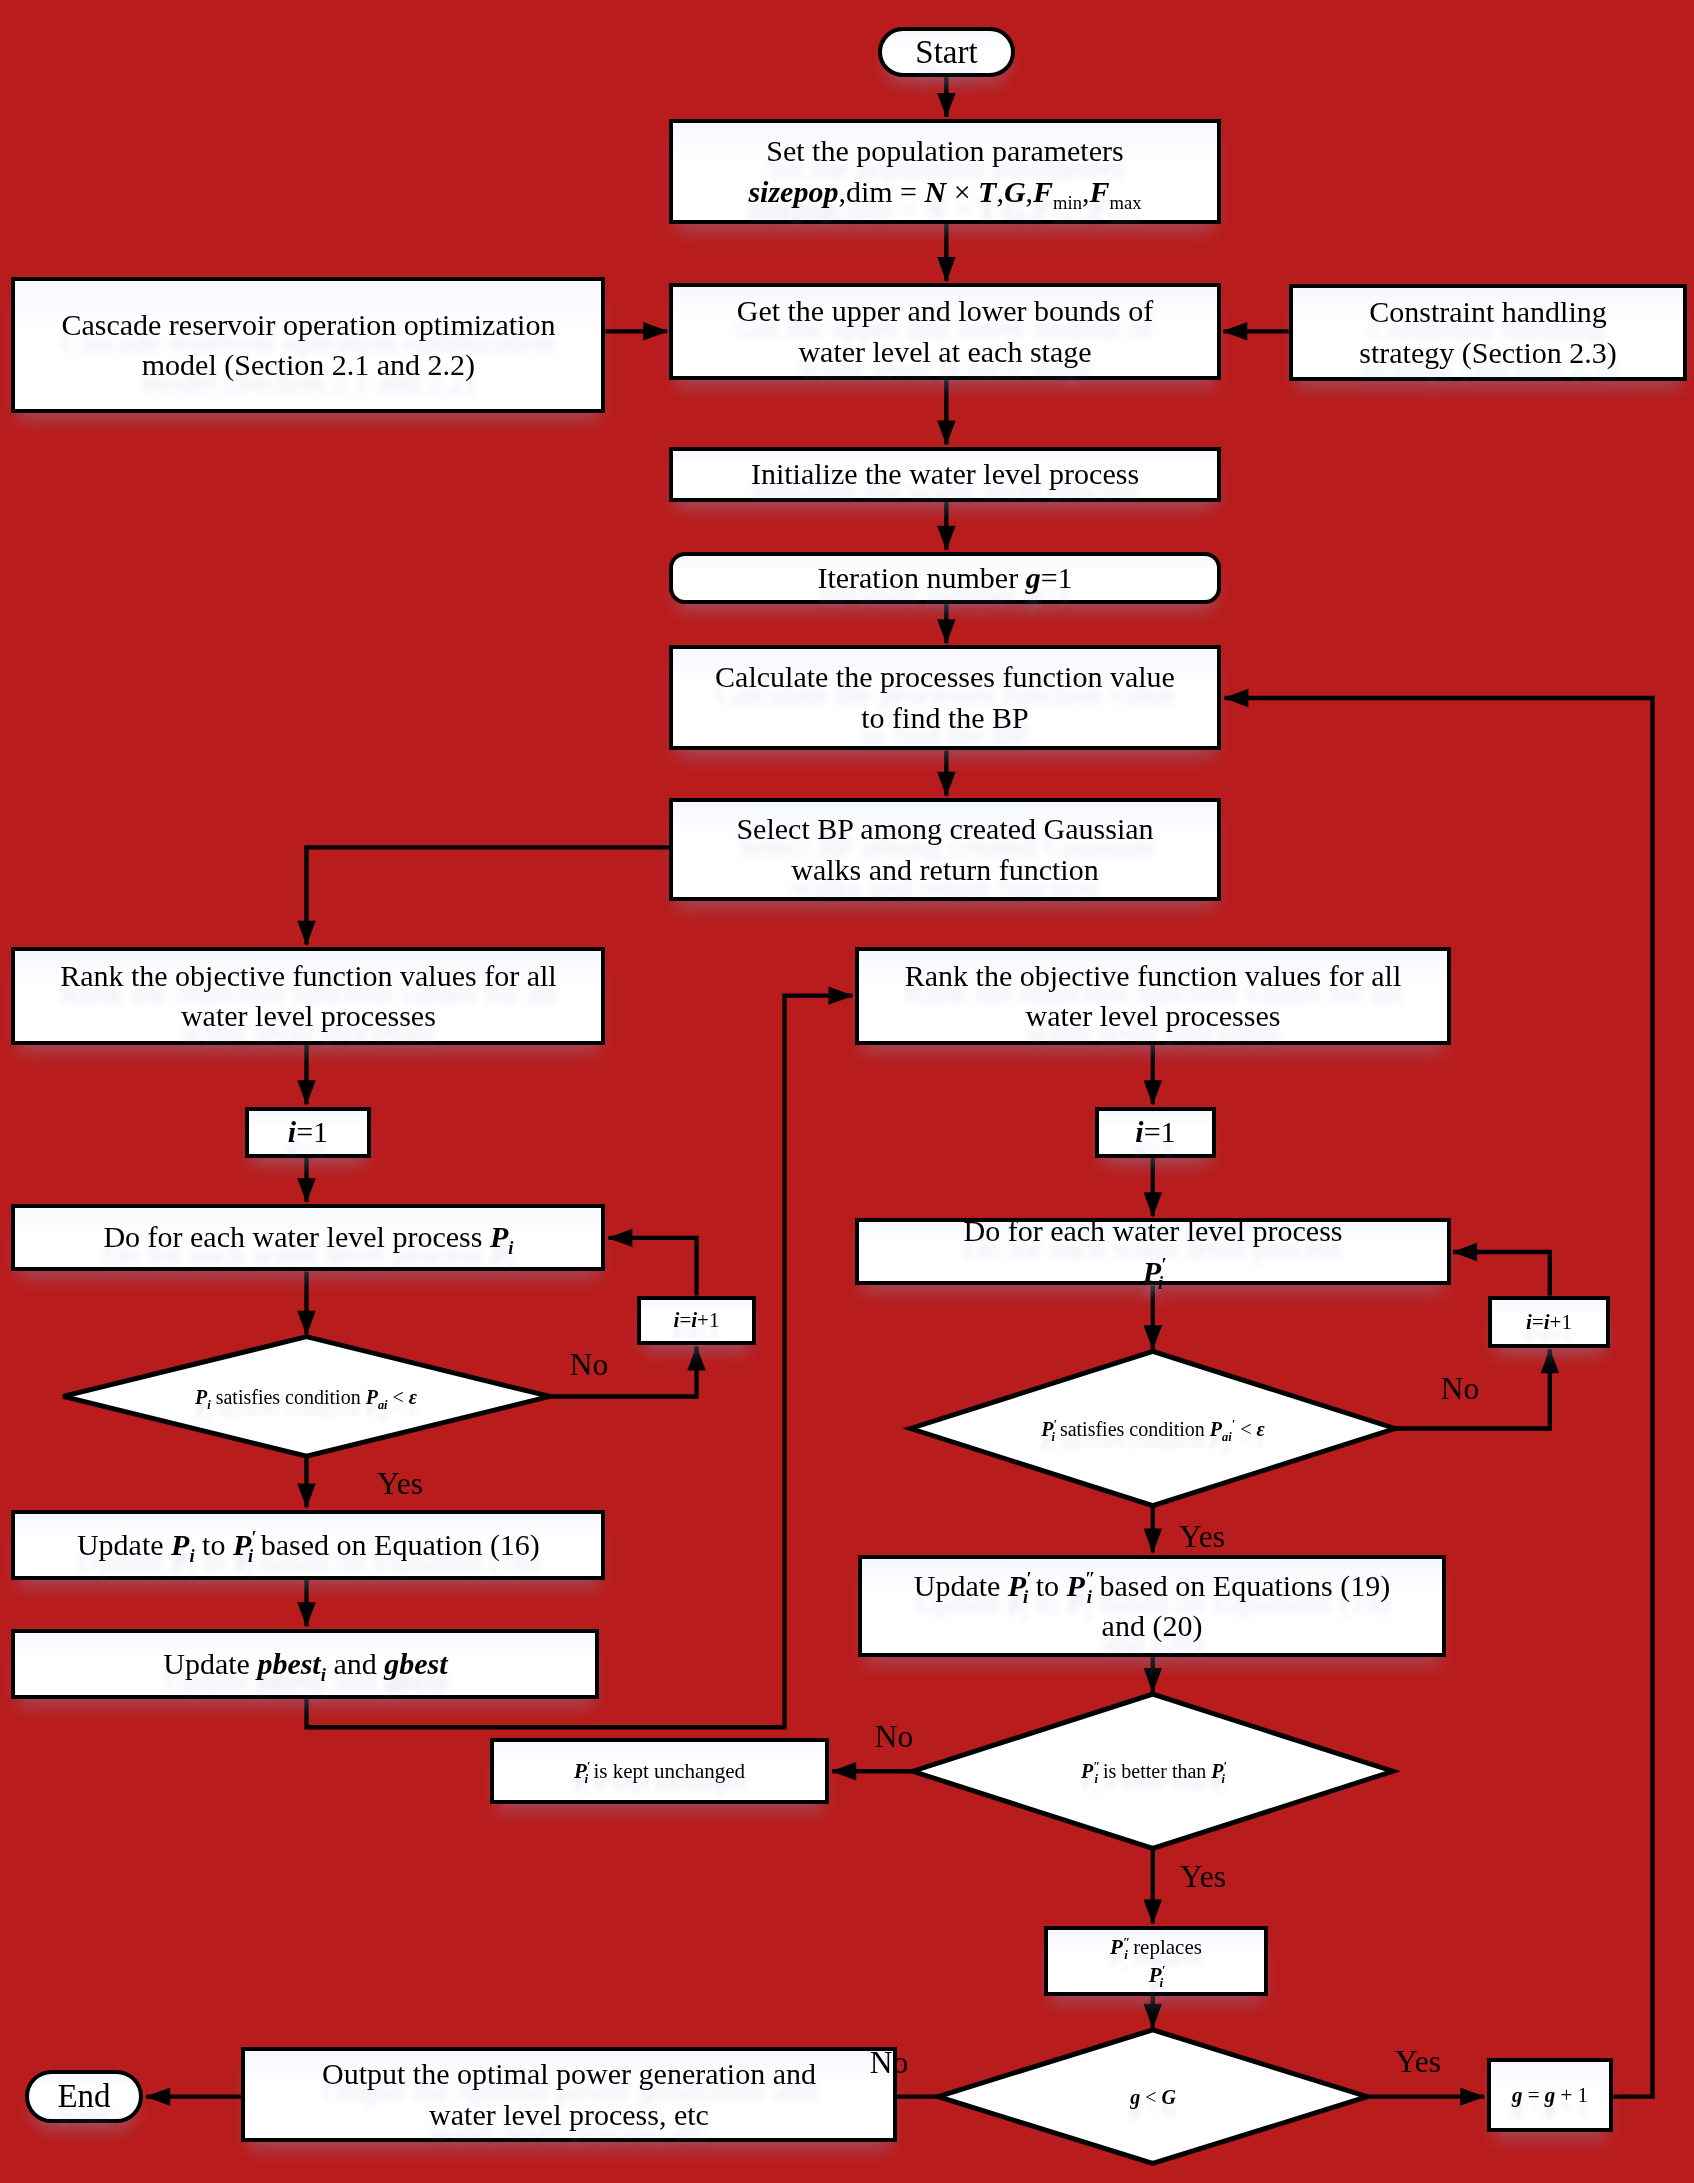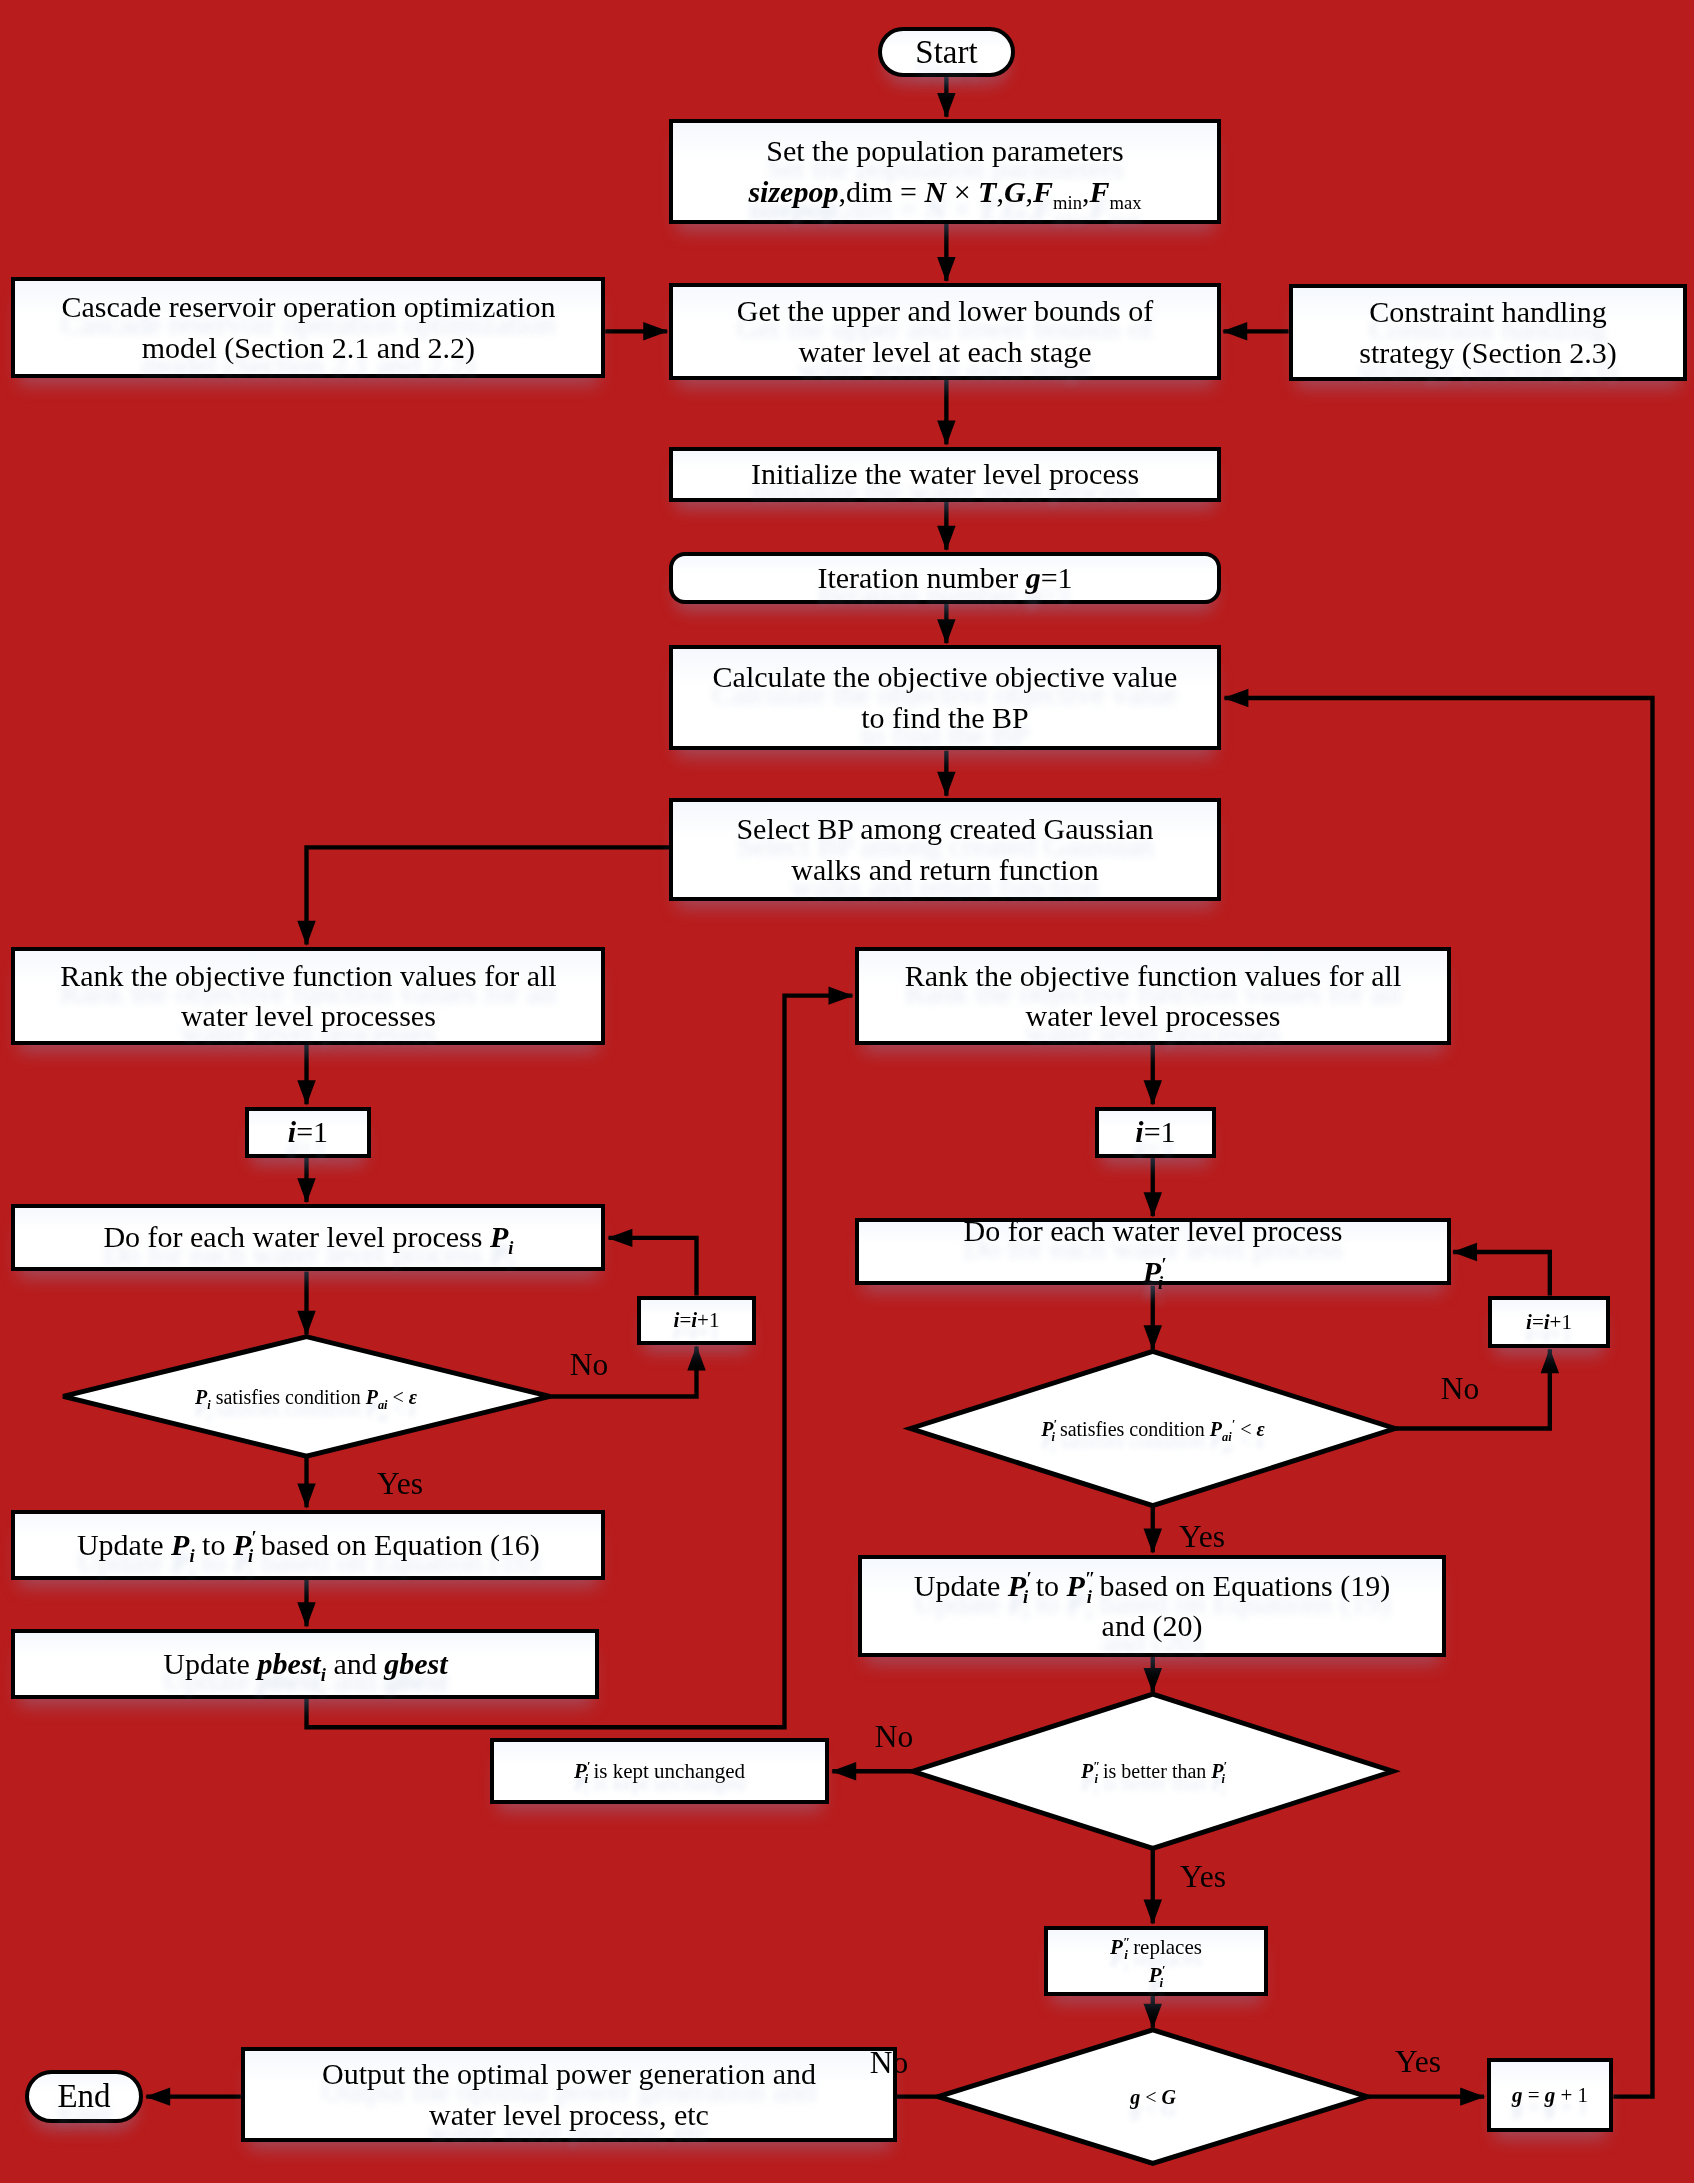--- a/index.html
+++ b/index.html
@@ -82,37 +82,37 @@
   <div class="box term" style="left:25px;top:2070px;width:118px;height:53px;">
     <div class="txt lg">End</div>
   </div>
 
   <div class="box" style="left:669px;top:119px;width:552px;height:105px;">
     <div class="txt">
       <div>Set the population parameters</div>
       <div><i>sizepop</i>,dim = <i>N</i> × <i>T</i>,<i>G</i>,<i>F</i><sub>min</sub>,<i>F</i><sub>max</sub></div>
     </div>
   </div>
-  <div class="box" style="left:11.4px;top:277px;width:594px;height:101px;">
+  <div class="box" style="left:11.4px;top:277px;width:594px;height:136px;">
     <div class="txt" style="max-width:511px;">Cascade reservoir operation optimization model (Section 2.1 and 2.2)</div>
   </div>
   <div class="box" style="left:669px;top:283px;width:552px;height:97px;">
     <div class="txt" style="max-width:489px;">Get the upper and lower bounds of water level at each stage</div>
   </div>
   <div class="box" style="left:1289px;top:284px;width:398px;height:97px;">
     <div class="txt" style="max-width:337px;">Constraint handling strategy (Section 2.3)</div>
   </div>
   <div class="box" style="left:669px;top:447px;width:552px;height:55px;">
     <div class="txt">Initialize the water level process</div>
   </div>
   <div class="box" style="left:669px;top:552px;width:552px;height:52px;border-radius:16px;">
     <div class="txt">Iteration number <i>g</i>=1</div>
   </div>
   <div class="box" style="left:669px;top:645px;width:552px;height:105px;">
-    <div class="txt" style="max-width:478px;">Calculate the objective objective value to find the BP</div>
+    <div class="txt" style="max-width:478px;">Calculate the processes function value to find the BP</div>
   </div>
   <div class="box" style="left:669px;top:798px;width:552px;height:103px;">
     <div class="txt" style="max-width:489px;">Select BP among created Gaussian walks and return function</div>
   </div>
 
   <div class="box" style="left:11.4px;top:947px;width:594px;height:98px;">
     <div class="txt" style="max-width:543px;">Rank the objective function values for all water level processes</div>
   </div>
   <div class="box" style="left:245px;top:1107px;width:126px;height:51px;">
     <div class="txt"><i>i</i>=1</div>

